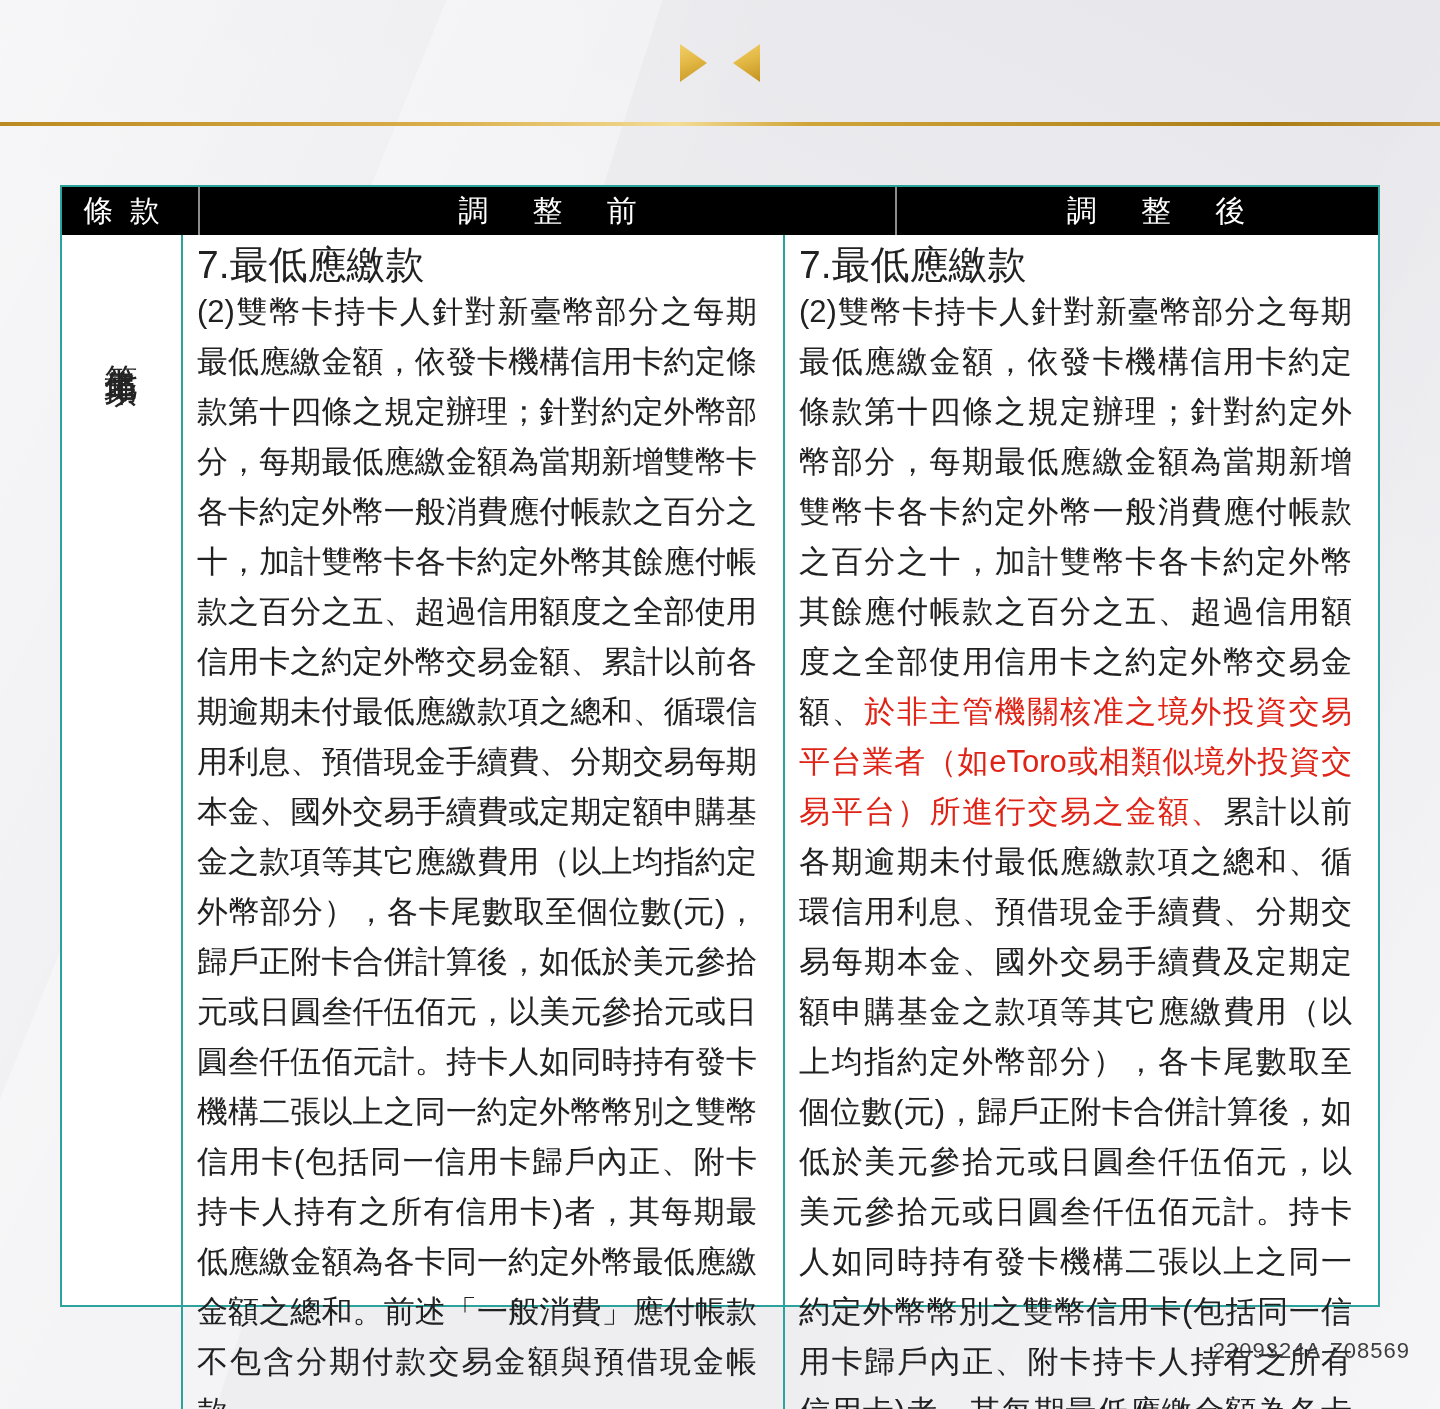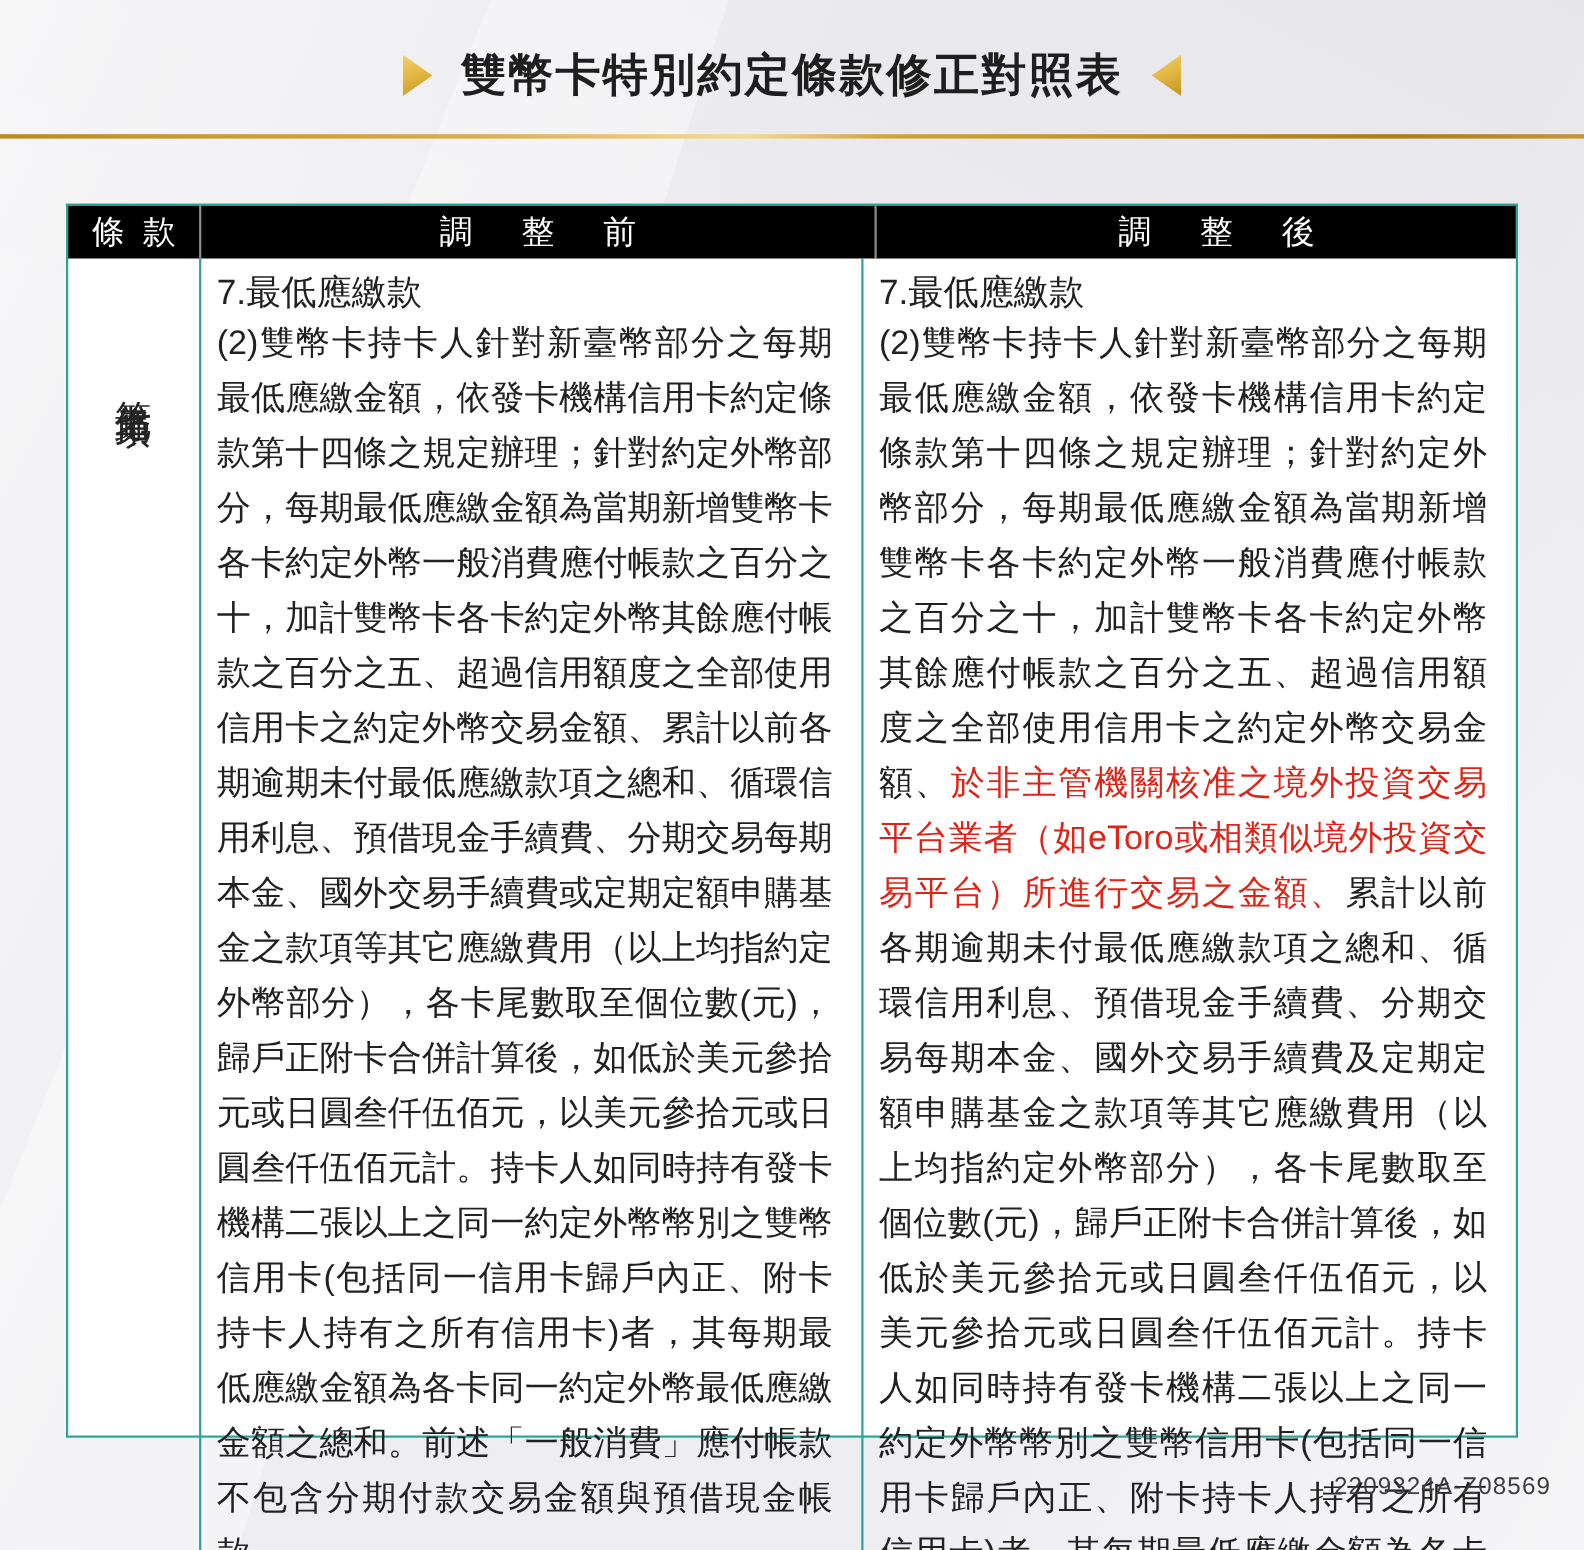--- a/index.html
+++ b/index.html
@@ -57,21 +57,21 @@
     flex:0 0 48px;
     display:flex;
     background:#000000;
   }
   .th {
     display:flex; align-items:center; justify-content:center;
     color:#ffffff; font-size:30px; font-weight:500;
     white-space:nowrap;
   }
   .th-clause { width:119px; letter-spacing:4px; text-indent:4px; }
-  .th-before { width:614px; border-left:2px solid rgba(255,255,255,0.55); letter-spacing:18px; text-indent:18px; }
+  .th-before { width:697px; border-left:2px solid rgba(255,255,255,0.55); letter-spacing:18px; text-indent:18px;margin-left:17px; }
   .th-after  { flex:1;      border-left:2px solid rgba(255,255,255,0.55); letter-spacing:18px; text-indent:18px;padding-left:37px; }
 
   .tbody { flex:1; display:flex; }
   .td-clause {
     width:119px;
     display:flex; justify-content:center;
     padding-top:103px;
   }
   .clause-vertical {
     writing-mode:vertical-rl;
@@ -81,42 +81,41 @@
     width:602px;
     border-left:2px solid #2ba39c;
     padding:9px 26px 10px 14px;
   }
   .td-after {
     flex:1;
     border-left:2px solid #2ba39c;
     padding:9px 26px 10px 14px;
   }
   .cell-heading {
-    font-size:32px; line-height:42.5px; color:#212121;
+    font-size:39px; line-height:42.5px; color:#212121;
   }
   .cell-body {
     font-size:31px; line-height:50px; color:#212121;
     text-align:justify;
   }
   .highlight { color:#df2417; }
 
   
   .doc-number {
     position:absolute; top:1338px; right:30px;
     font-size:22px; color:#3d3d3d; letter-spacing:1px;
   }
 </style>
 </head>
 <body>
 
 <div class="bg-band"></div>
 
 <div class="title-row">
   <span class="tri tri-right"></span>
-  <h1 class="title">雙幣卡特別約定條款修正對照表</h1>
   <span class="tri tri-left"></span>
 </div>
 
 <div class="gold-rule"></div>
 
 <div class="table">
   <div class="thead">
     <div class="th th-clause">條 款</div>
     <div class="th th-before">調 整 前</div>
     <div class="th th-after">調 整 後</div>

